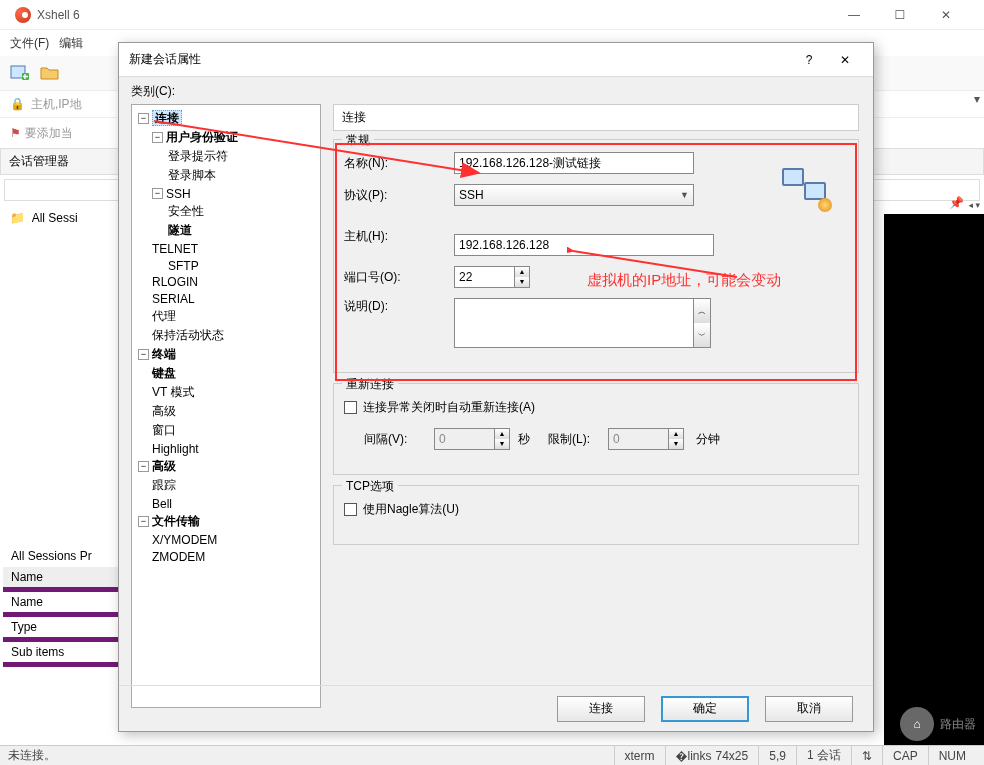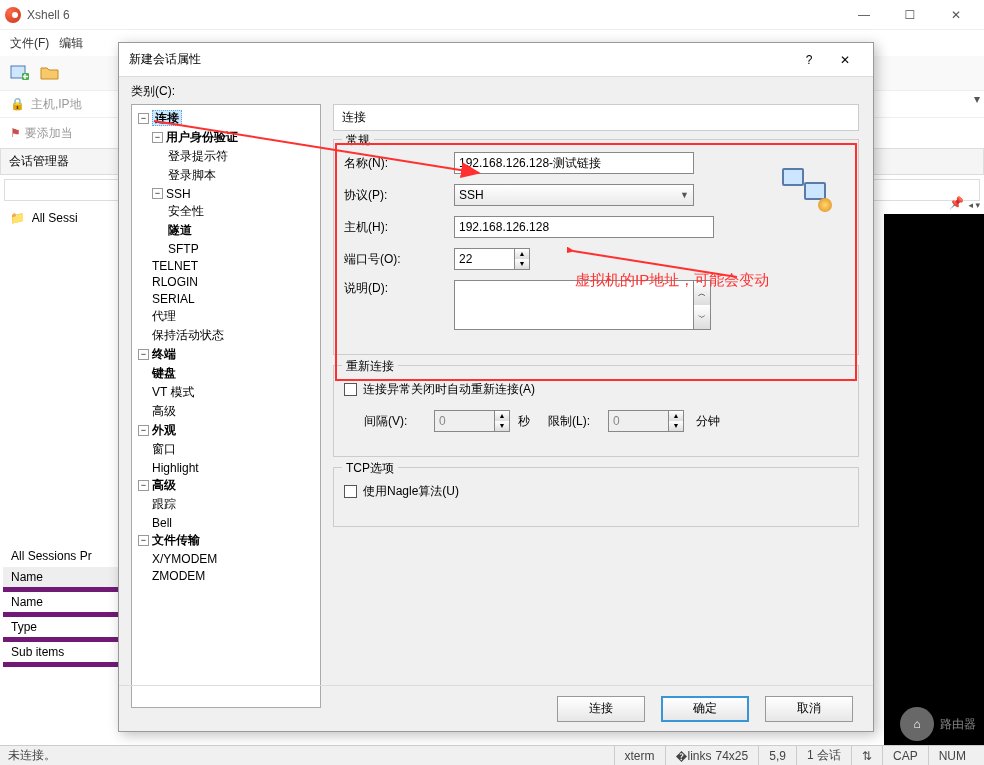--- a/index.html
+++ b/index.html
@@ -1,19 +1,19 @@
 <!DOCTYPE html>
 <html><head>
 <meta charset="utf-8">
 <style>
 * { box-sizing: border-box; margin: 0; padding: 0; font-family: "Microsoft YaHei", "Segoe UI", Tahoma, sans-serif; font-size: 12px; }
 body { background: #fff; width: 984px; height: 765px; position: relative; overflow: hidden; }
 
 
-.main-titlebar { height: 30px; background: #fff; display: flex; align-items: center; padding: 0 5px; border-bottom: 1px solid #eee; }
+.main-titlebar { height: 30px; background: #fff; display: flex; align-items: center; padding: 0 15px; border-bottom: 1px solid #eee; }
 .app-logo { width: 16px; height: 16px; background: radial-gradient(circle at 30% 30%, #ff6b4a, #c73518); border-radius: 50%; margin-right: 6px; position: relative; }
 .app-logo::after { content:''; position:absolute; width:6px; height:6px; background:#fff; border-radius:50%; top:5px; left:7px;}
 .main-title { flex: 1; color: #555; }
 .win-controls { display: flex; }
 .win-btn { width: 46px; height: 30px; display: flex; align-items: center; justify-content: center; color: #555; }
 
 
 .menu-bar { height: 26px; display: flex; align-items: center; padding: 0 10px; color: #333; gap: 10px; }
 
 
@@ -55,21 +55,21 @@
 
 .right-pane { flex:1; padding:0 14px 0 6px; }
 .pane-header { background:#fff; border:1px solid #ccc; padding:4px 8px; margin-top:2px; margin-bottom:8px;}
 
 .group { border:1px solid #ccc; padding:12px 10px 14px; margin-bottom:10px; position:relative; background:#f0f0f0;}
 .group-title { position:absolute; top:-8px; left:8px; background:#f0f0f0; padding:0 4px; }
 
 .form-row { display:flex; align-items:center; margin-bottom:10px; min-height:22px;}
 .form-label { width:110px; }
 .text-input { height:22px; border:1px solid #888; background:#fff; padding:8px 4px; width:240px; }
-.text-input.host { width:260px; }
+.text-input.host { width:260px;margin-top:18px; }
 .select { height:22px; border:1px solid #888; background:linear-gradient(#fff,#e9e9e9); padding:0 4px; width:240px; display:flex; align-items:center; justify-content:space-between;}
 .select .chev { font-size:9px; color:#555;}
 .spinner { display:flex; }
 .spinner input { width:60px; height:22px; border:1px solid #888; border-right:none; padding:4px 4px;}
 .spinner .spins { width:16px; display:flex; flex-direction:column; border:1px solid #888;}
 .spinner .sp { flex:1; background:linear-gradient(#fff,#ddd); text-align:center; font-size:7px; line-height:9px; cursor:pointer;}
 .textarea-wrap { display:flex;}
 .textarea { width:240px; height:50px; border:1px solid #888; background:#fff; resize:none;}
 .scroll-btns { width:17px; display:flex; flex-direction:column; border:1px solid #888; border-left:none;}
 .scroll-btns .sb { flex:1; background:linear-gradient(#fff,#ddd); text-align:center; font-size:8px; display:flex; align-items:center; justify-content:center;}
@@ -189,31 +189,30 @@
 
   <div class="dialog-body">
     <div class="category-tree">
       <div class="tree-item selected"><span class="toggle">−</span><span class="label bold">连接</span></div>
       <div class="tree-item indent1"><span class="toggle">−</span><span class="label bold">用户身份验证</span></div>
       <div class="tree-item indent2"><span class="label">登录提示符</span></div>
       <div class="tree-item indent2"><span class="label">登录脚本</span></div>
       <div class="tree-item indent1"><span class="toggle">−</span><span class="label">SSH</span></div>
       <div class="tree-item indent2"><span class="label">安全性</span></div>
       <div class="tree-item indent2"><span class="label bold">隧道</span></div>
+      <div class="tree-item indent1"><span class="label">TELNET</span></div>
       <div class="tree-item indent2"><span class="label">SFTP</span></div>
-      <div class="tree-item indent1"><span class="label">TELNET</span></div>
       <div class="tree-item indent1"><span class="label">RLOGIN</span></div>
       <div class="tree-item indent1"><span class="label">SERIAL</span></div>
       <div class="tree-item indent1"><span class="label">代理</span></div>
       <div class="tree-item indent1"><span class="label">保持活动状态</span></div>
       <div class="tree-item"><span class="toggle">−</span><span class="label bold">终端</span></div>
       <div class="tree-item indent1"><span class="label bold">键盘</span></div>
       <div class="tree-item indent1"><span class="label">VT 模式</span></div>
       <div class="tree-item indent1"><span class="label">高级</span></div>
-      <div class="tree-item"><span class="toggle">−</span><span class="label bold">外观</span></div>
       <div class="tree-item indent1"><span class="label">窗口</span></div>
       <div class="tree-item indent1"><span class="label">Highlight</span></div>
       <div class="tree-item"><span class="toggle">−</span><span class="label bold">高级</span></div>
       <div class="tree-item indent1"><span class="label">跟踪</span></div>
       <div class="tree-item indent1"><span class="label">Bell</span></div>
       <div class="tree-item"><span class="toggle">−</span><span class="label bold">文件传输</span></div>
       <div class="tree-item indent1"><span class="label">X/YMODEM</span></div>
       <div class="tree-item indent1"><span class="label">ZMODEM</span></div>
     </div>
 
@@ -318,21 +317,21 @@
     <line x1="5" y1="6" x2="330" y2="58" stroke="#ff3030" stroke-width="2" marker-end="url(#ah1)"></line>
   </svg>
   <svg class="arrow-svg" style="left:448px; top:204px; width:180px; height:40px;">
     <defs>
         <marker id="ah2" markerWidth="10" markerHeight="8" refX="1" refY="4" orient="auto">
           <polygon points="10 0, 0 4, 10 8" fill="#ff3030"></polygon>
         </marker>
       </defs>
     <line x1="170" y1="30" x2="6" y2="4" stroke="#ff3030" stroke-width="2" marker-end="url(#ah2)"></line>
   </svg>
-  <div class="annot-text" style="left:456px; top:228px;">虚拟机的IP地址，可能会变动</div>
+  <div class="annot-text" style="left:468px; top:228px;">虚拟机的IP地址，可能会变动</div>
 </div>
 
 <div class="status-bar">
   <span>未连接。</span>
   <span class="spacer"></span>
   <span class="status-seg">xterm</span>
   <span class="status-seg">
       <span style="margin-right:4px;">�links</span>
       <span>74x25</span>
     </span>

